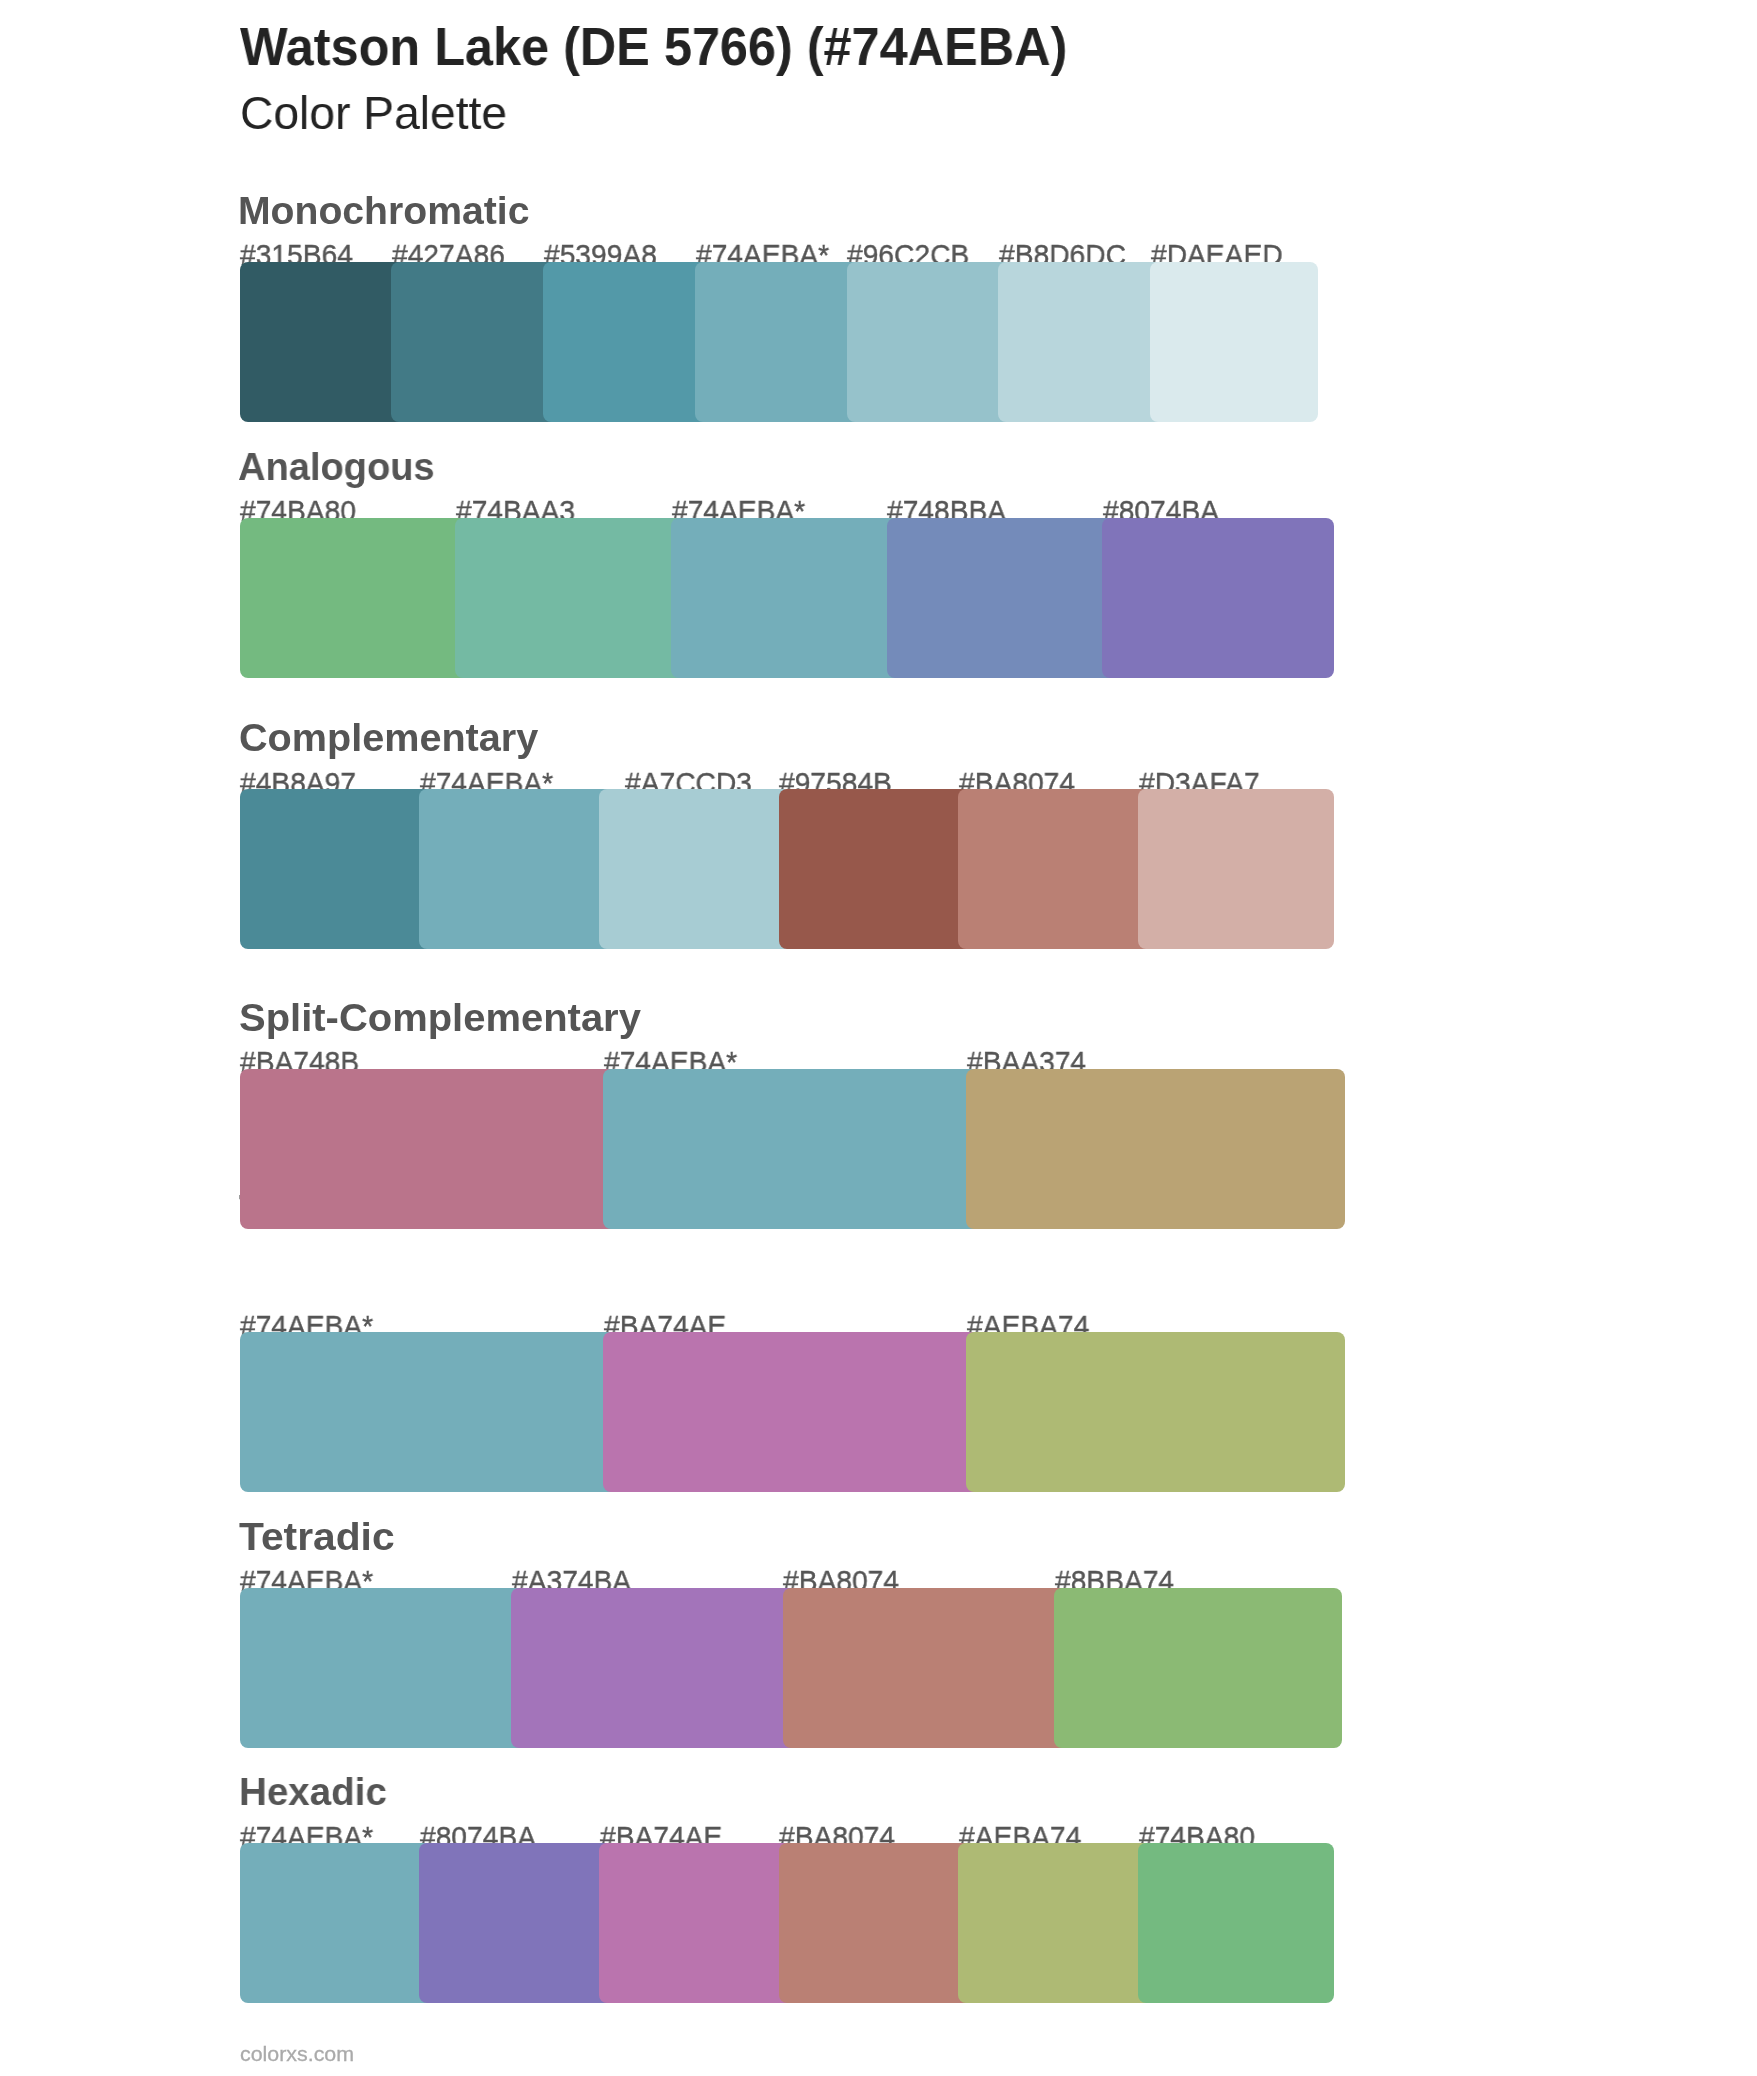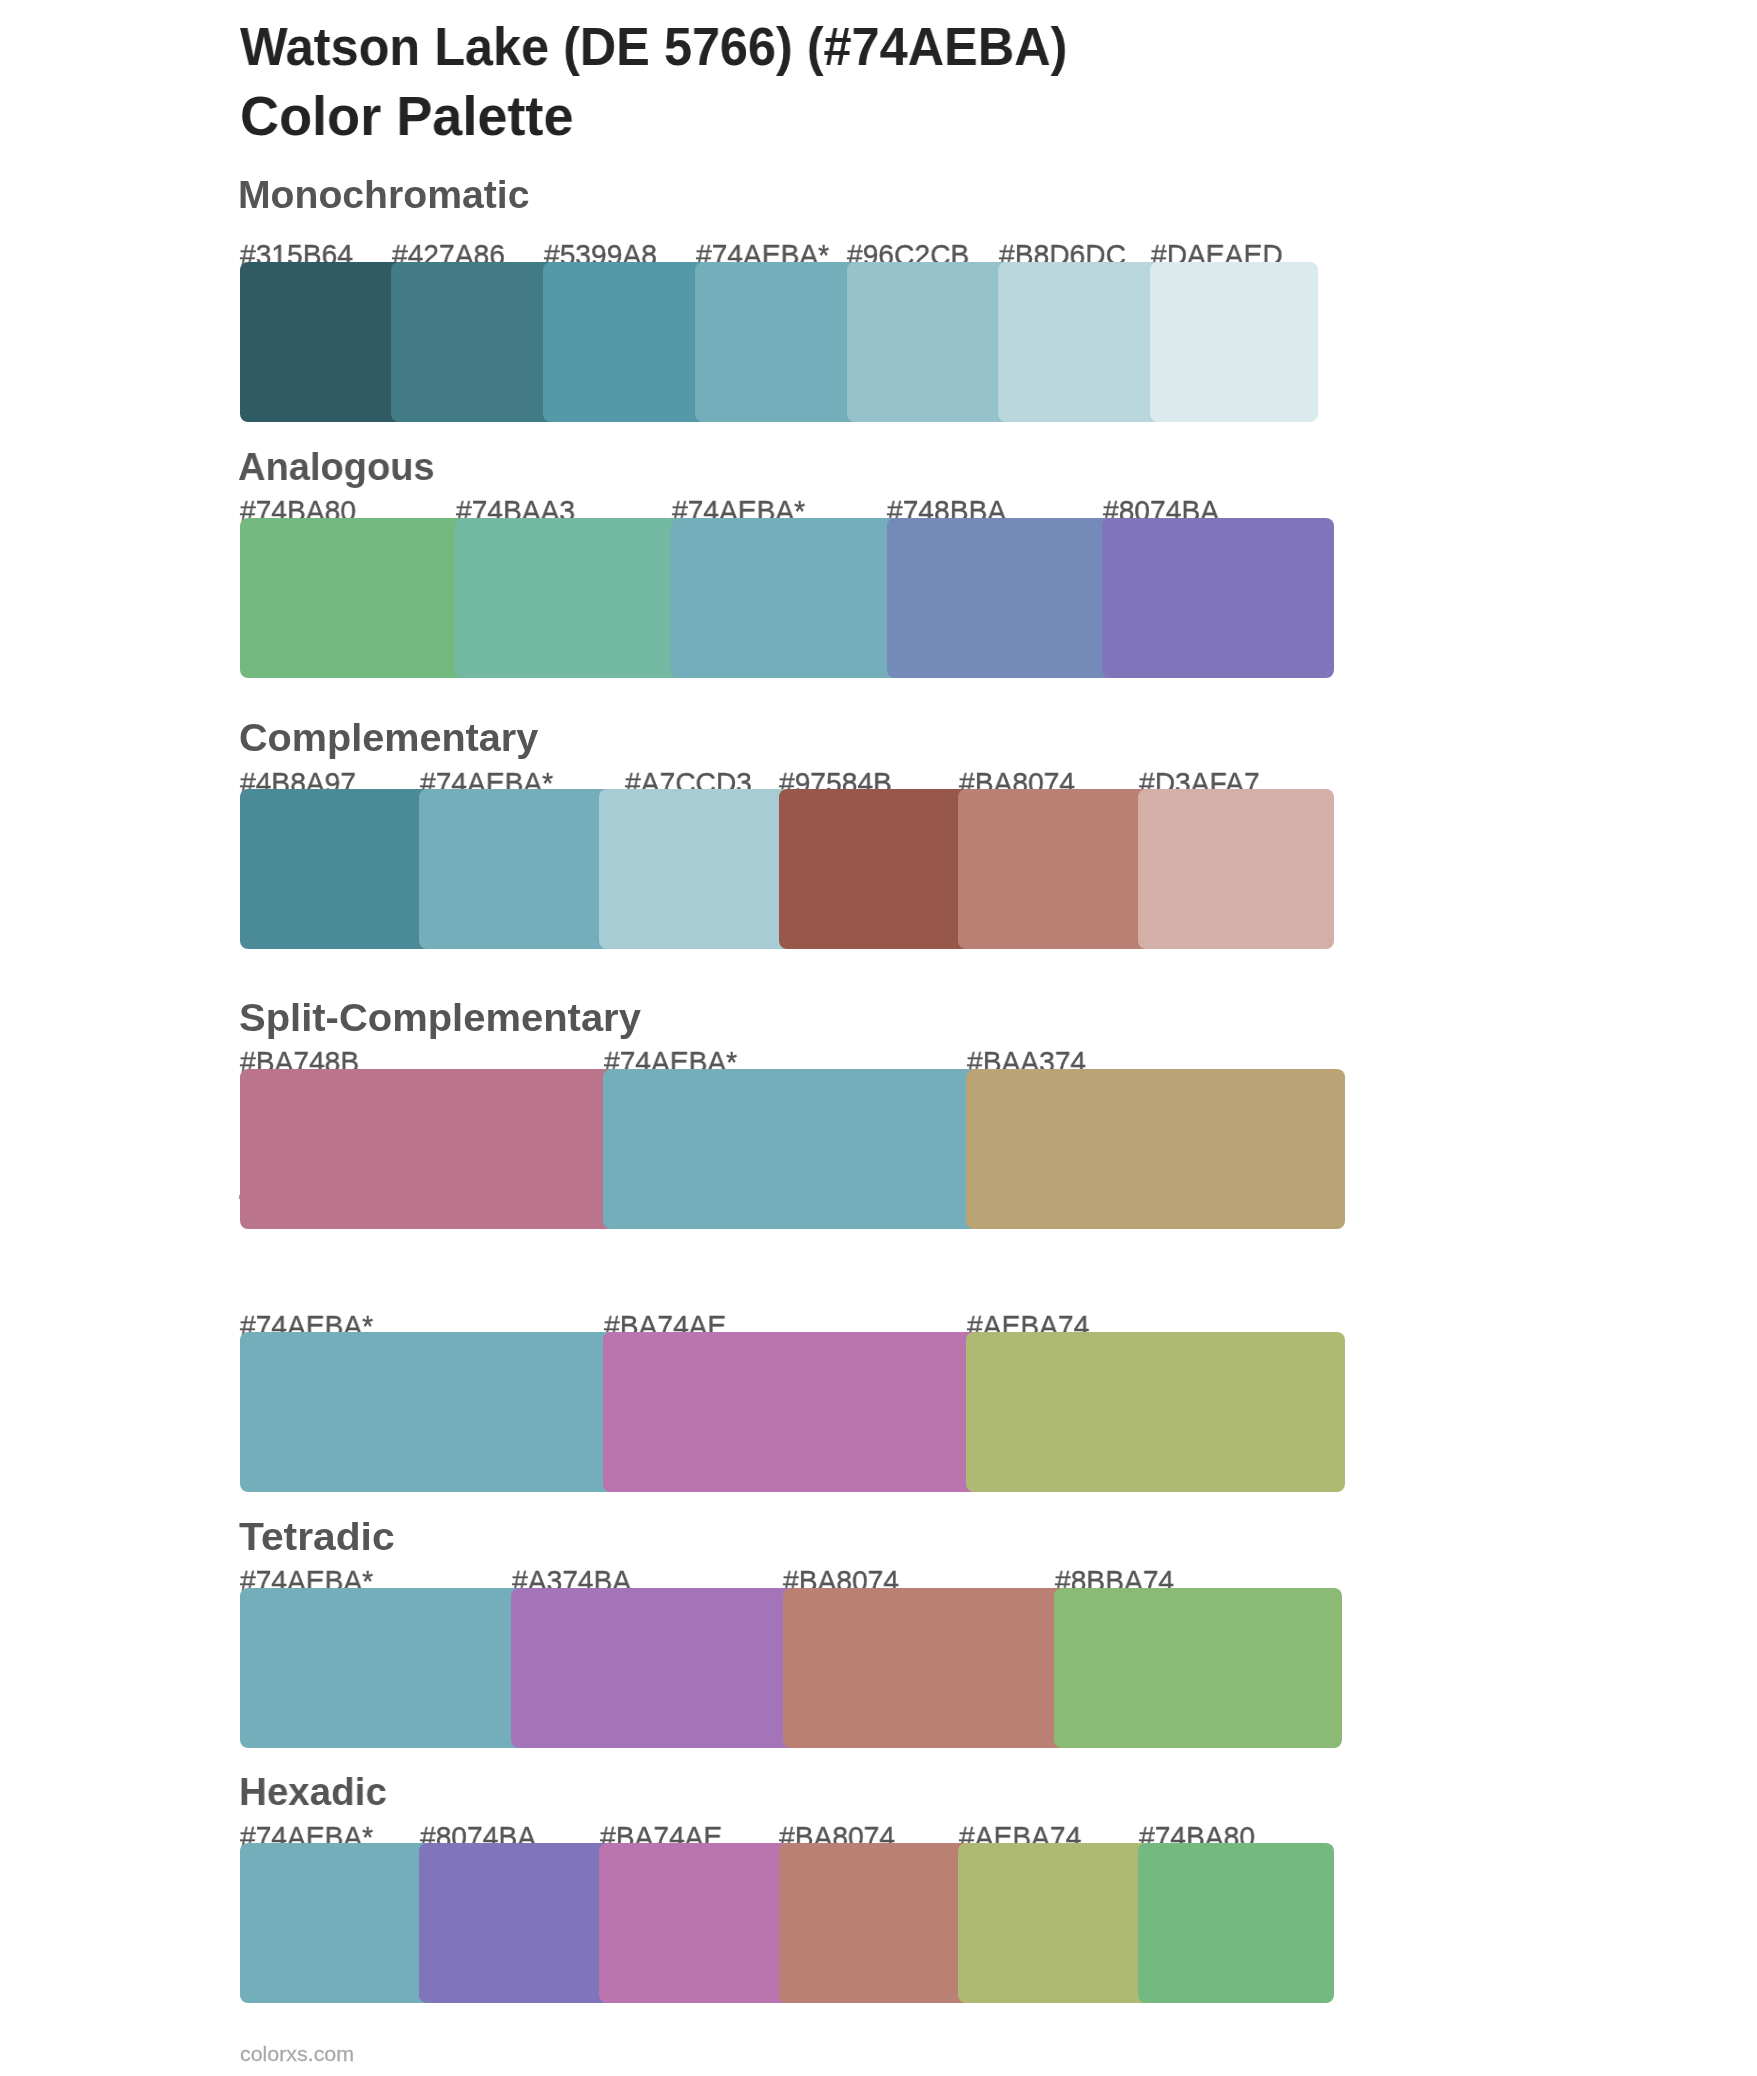--- a/index.html
+++ b/index.html
@@ -9,21 +9,21 @@
     font-family:"Liberation Sans", sans-serif;
     -webkit-font-smoothing:antialiased;
   }
   .sheet { position:absolute; left:0; top:0; width:1757px; height:1575px; background:#ffffff; }
   .sx { display:inline-block; transform-origin:left top; white-space:nowrap; will-change:transform; }
   .title, .subtitle, .section-name, .hexlabel, .footer {
     position:absolute; margin:0; padding:0; white-space:nowrap; line-height:1;
   }
   .title    { left:240px; top:20.4px; font-size:53px; font-weight:700; color:#232323; }
   .title .sx{ transform:scaleX(0.9511); }
-  .subtitle { left:240px; top:89px;  font-size:55px;  font-weight:700; color:#232323; }
+  .subtitle { left:240px; top:89px;  font-size:47px;  font-weight:400; color:#232323; }
   .subtitle .sx { transform:scaleX(0.9830); }
   .section-name { left:240px; font-size:39px; font-weight:700; color:#555555; }
   .hexlabel { font-size:30px; font-weight:400; color:#555555;
               -webkit-text-stroke:0.4px #555555; }
   .hexlabel .sx { transform:scaleX(0.9397); }
   .swatch { position:absolute; border-radius:8px; }
   .footer { left:240px; top:2043px; font-size:21px; font-weight:400; color:#aaaaaa;
             -webkit-text-stroke:0.3px #aaaaaa; }
   .footer .sx { transform:scaleX(1.0183); }
   .h-monochromatic .sx { transform:scaleX(1.0037); }
@@ -34,21 +34,21 @@
   .h-tetradic .sx { transform:scaleX(1.0456); }
   .h-hexadic .sx { transform:scaleX(0.9881); }
 </style>
 </head>
 <body>
 
 <div class="sheet">
   <h1 class="title"><span class="sx">Watson Lake (DE 5766) (#74AEBA)</span></h1>
   <h2 class="subtitle"><span class="sx">Color Palette</span></h2>
   <section class="palette-section">
-    <h3 class="section-name h-monochromatic" style="top:175px;left:238px"><span class="sx">Monochromatic</span></h3>
+    <h3 class="section-name h-monochromatic" style="top:191px;left:238px"><span class="sx">Monochromatic</span></h3>
     <div class="swatch-row">
       <div class="swatch" style="left: 240px; top: 262px; width: 168px; height: 160px; z-index: 10; background: rgb(49, 91, 100);"></div>
       <div class="swatch" style="left: 391px; top: 262px; width: 168px; height: 160px; z-index: 11; background: rgb(66, 122, 134);"></div>
       <div class="swatch" style="left: 543px; top: 262px; width: 168px; height: 160px; z-index: 12; background: rgb(83, 153, 168);"></div>
       <div class="swatch" style="left: 695px; top: 262px; width: 168px; height: 160px; z-index: 13; background: rgb(116, 174, 186);"></div>
       <div class="swatch" style="left: 847px; top: 262px; width: 168px; height: 160px; z-index: 14; background: rgb(150, 194, 203);"></div>
       <div class="swatch" style="left: 998px; top: 262px; width: 168px; height: 160px; z-index: 15; background: rgb(184, 214, 220);"></div>
       <div class="swatch" style="left: 1150px; top: 262px; width: 168px; height: 160px; z-index: 16; background: rgb(218, 234, 237);"></div>
       <div class="hexlabel" style="left:240px;top:240px"><span class="sx">#315B64</span></div>
       <div class="hexlabel" style="left:392px;top:240px"><span class="sx">#427A86</span></div>

